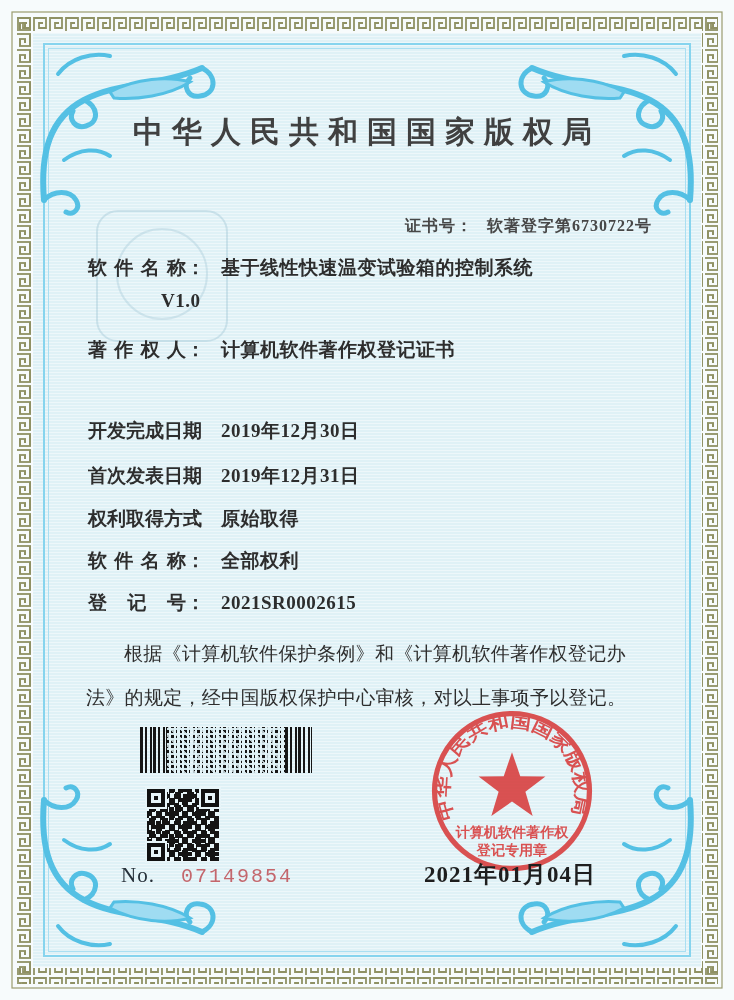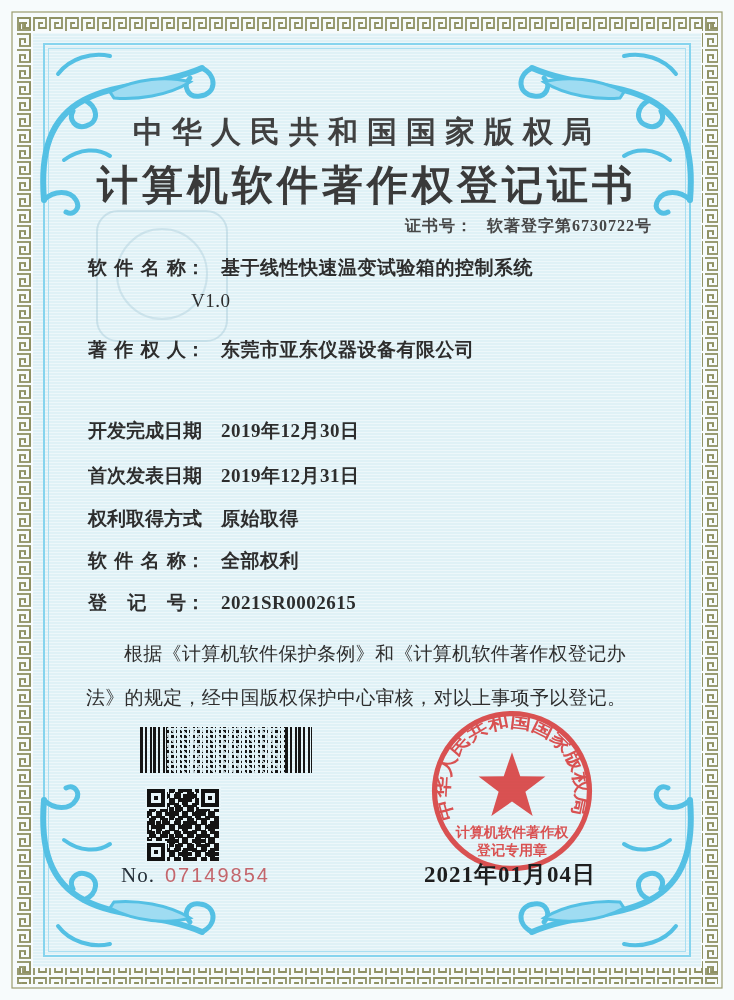--- a/index.html
+++ b/index.html
@@ -41,21 +41,21 @@
   .certno .lbl{margin-right:14px;}
 
   .fields{position:absolute;left:88px;top:255px;width:560px;color:#2d2d2d;}
   .frow{position:absolute;left:0;font-size:19px;white-space:nowrap;}
   .frow .lbl{
     display:inline-block;width:98px;font-weight:700;
     text-align:justify;text-align-last:justify;vertical-align:top;
   }
   .frow .colon{font-weight:700;}
   .frow .val{margin-left:16px;font-weight:600;letter-spacing:.5px;}
-  .frow .val2{margin-left:103px;font-weight:400;display:block;margin-top:9px;letter-spacing:.5px;}
+  .frow .val2{margin-left:73px;font-weight:700;display:block;margin-top:9px;letter-spacing:.5px;}
 
   .statement{
     position:absolute;left:86px;top:632px;width:566px;
     font-size:19px;font-weight:400;line-height:2.3;color:#2e2e2e;
     text-indent:2em;letter-spacing:.3px;
   }
 
   .barcode{
     position:absolute;left:140px;top:727px;width:172px;height:46px;
     display:flex;
@@ -88,22 +88,22 @@
   .finder i{position:absolute;left:3px;top:3px;width:4px;height:4px;background:#111;}
   .finder.tl{left:0;top:0;}
   .finder.tr{right:0;top:0;}
   .finder.bl{left:0;bottom:0;}
 
   .serial{
     position:absolute;left:121px;top:863px;font-size:21px;color:#27313a;
     letter-spacing:1px;
   }
   .serial .num{
-    font-family:Liberation Sans, sans-serif;color:#c4666c;
-    font-size:20px;letter-spacing:2px;margin-left:10px;
+    font-family:Liberation Mono, monospace;color:#c4666c;
+    font-size:20px;letter-spacing:2px;margin-left:26px;
   }
 
   svg.seal{
     position:absolute;left:424px;top:703px;width:176px;height:176px;
     opacity:.9;
   }
   svg.seal text{font-family:"Liberation Serif","DejaVu Serif",serif;font-weight:700;}
 
   .issue-date{
     position:absolute;left:424px;top:859px;width:200px;text-align:left;
@@ -144,33 +144,32 @@
     <rect x="48.5" y="48.5" width="637" height="903" fill="none" stroke="#aadff2" stroke-width="1"></rect>
     <use href="#fl" transform="translate(40,40)"></use>
     <use href="#fl" transform="translate(694,40) scale(-1,1)"></use>
     <use href="#fl" transform="translate(40,960) scale(1,-1)"></use>
     <use href="#fl" transform="translate(694,960) scale(-1,-1)"></use>
   </svg>
 
   <div class="watermark"></div>
 
   <div class="authority">中华人民共和国国家版权局</div>
-  <div class="cert-title">计算机软件著作权登记证书</div>
 
   <div class="certno">
     <span class="lbl">证书号：</span><span>软著登字第6730722号</span>
   </div>
 
   <div class="fields">
     <div class="frow" style="top:0">
       <span class="lbl">软件名称</span><span class="colon">：</span><span class="val">基于线性快速温变试验箱的控制系统</span>
       <span class="val2">V1.0</span>
     </div>
     <div class="frow" style="top:82px">
-      <span class="lbl">著作权人</span><span class="colon">：</span><span class="val">东莞市亚东仪器设备有限公司</span>
+      <span class="lbl">著作权人</span><span class="colon">：</span><span class="val">计算机软件著作权登记证书</span>
     </div>
     <div class="frow" style="top:163px">
       <span class="lbl">开发完成日期</span><span class="colon">：</span><span class="val">2019年12月30日</span>
     </div>
     <div class="frow" style="top:208px">
       <span class="lbl">首次发表日期</span><span class="colon">：</span><span class="val">2019年12月31日</span>
     </div>
     <div class="frow" style="top:251px">
       <span class="lbl">权利取得方式</span><span class="colon">：</span><span class="val">原始取得</span>
     </div>

